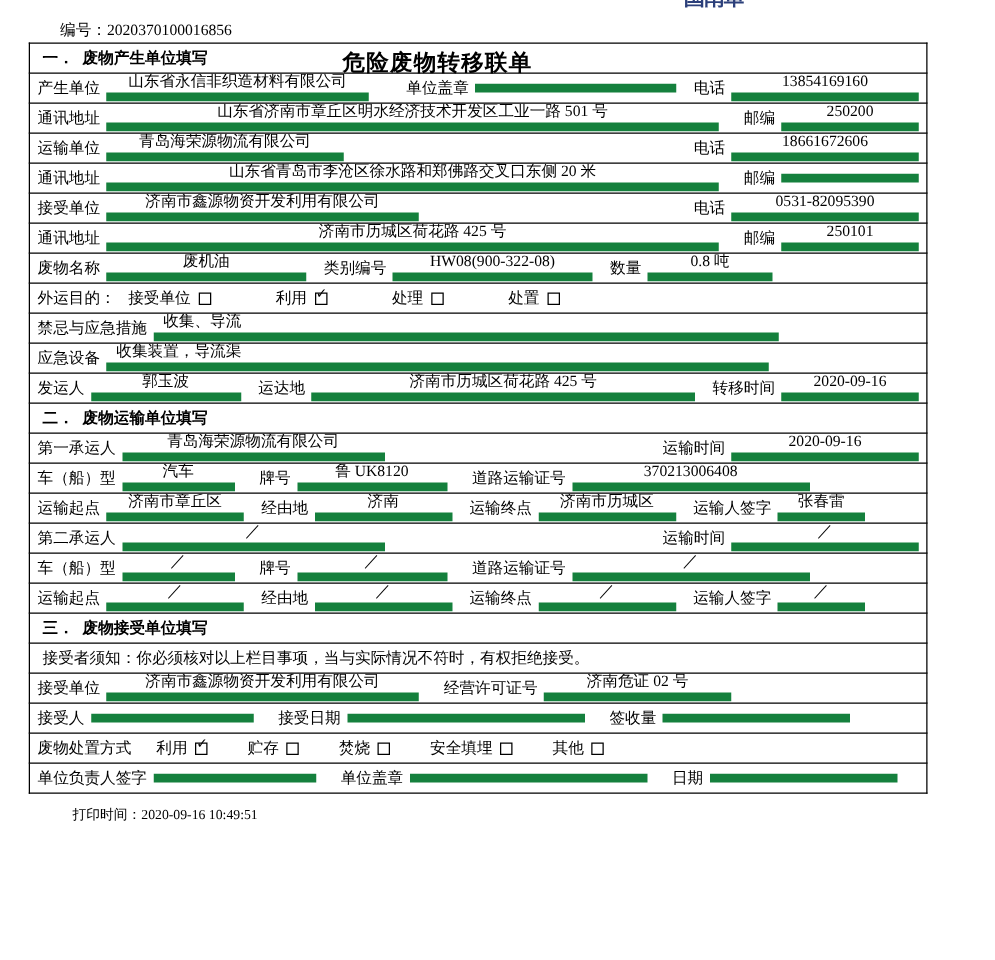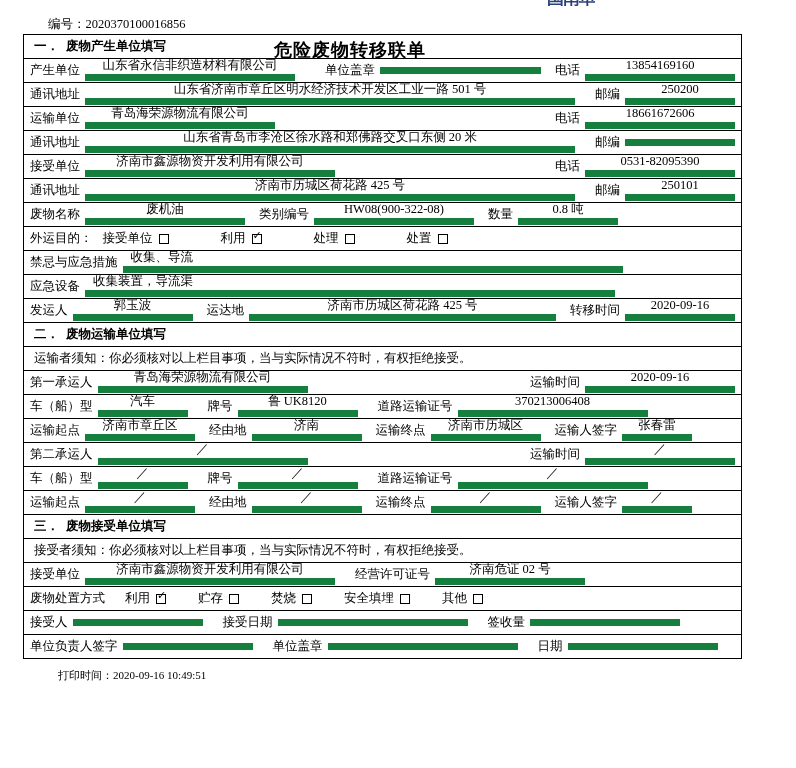--- a/index.html
+++ b/index.html
@@ -303,23 +303,20 @@
         </div>
       </td>
     </tr>
 
     <tr>
       <td class="sec-head">
         <span class="num">二．</span><span>废物运输单位填写</span>
       </td>
     </tr>
     <tr>
-      <td class="notice">运输者须知：你必须核对以上栏目事项，当与实际情况不符时，有权拒绝接受。</td>
-    </tr>
-    <tr>
       <td class="row-cell">
         <div class="f">
           <span class="lbl">第一承运人</span>
           <span class="val fix210">青岛海荣源物流有限公司</span>
           <span class="spacer"></span>
           <span class="lbl">运输时间</span>
           <span class="val fix150">2020-09-16</span>
         </div>
       </td>
     </tr>
@@ -412,20 +409,34 @@
           <span class="val fix250">济南市鑫源物资开发利用有限公司</span>
           <span class="gap20"></span>
           <span class="lbl">经营许可证号</span>
           <span class="val fix150">济南危证 02 号</span>
         </div>
       </td>
     </tr>
     <tr>
       <td class="row-cell">
         <div class="f">
+          <span class="lbl">接受人</span>
+          <span class="val fix130"></span>
+          <span class="gap20"></span>
+          <span class="lbl">接受日期</span>
+          <span class="val fix190"></span>
+          <span class="gap20"></span>
+          <span class="lbl">签收量</span>
+          <span class="val fix150"></span>
+        </div>
+      </td>
+    </tr>
+    <tr>
+      <td class="row-cell">
+        <div class="f">
           <span class="lbl">废物处置方式</span>
           <span class="gap20"></span>
           <span class="cbgroup">
             <span>利用</span>
             <span class="cb checked"></span>
           </span>
           <span class="cbgroup">
             <span>贮存</span>
             <span class="cb"></span>
           </span>
@@ -434,34 +445,20 @@
             <span class="cb"></span>
           </span>
           <span class="cbgroup">
             <span>安全填埋</span>
             <span class="cb"></span>
           </span>
           <span class="cbgroup">
             <span>其他</span>
             <span class="cb"></span>
           </span>
-        </div>
-      </td>
-    </tr>
-    <tr>
-      <td class="row-cell">
-        <div class="f">
-          <span class="lbl">接受人</span>
-          <span class="val fix130"></span>
-          <span class="gap20"></span>
-          <span class="lbl">接受日期</span>
-          <span class="val fix190"></span>
-          <span class="gap20"></span>
-          <span class="lbl">签收量</span>
-          <span class="val fix150"></span>
         </div>
       </td>
     </tr>
     <tr>
       <td class="row-cell">
         <div class="f">
           <span class="lbl">单位负责人签字</span>
           <span class="val fix130"></span>
           <span class="gap20"></span>
           <span class="lbl">单位盖章</span>

